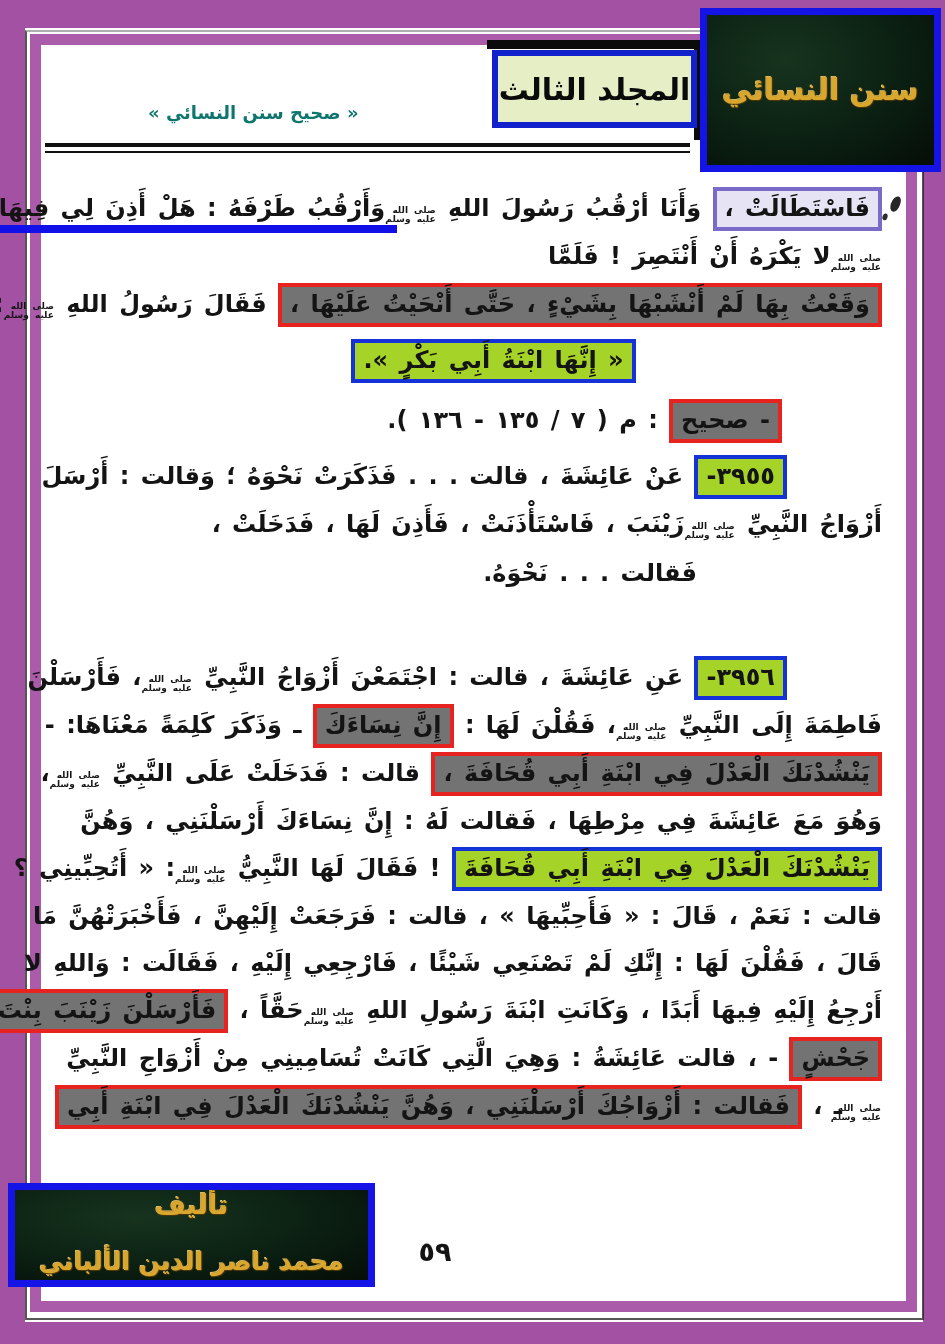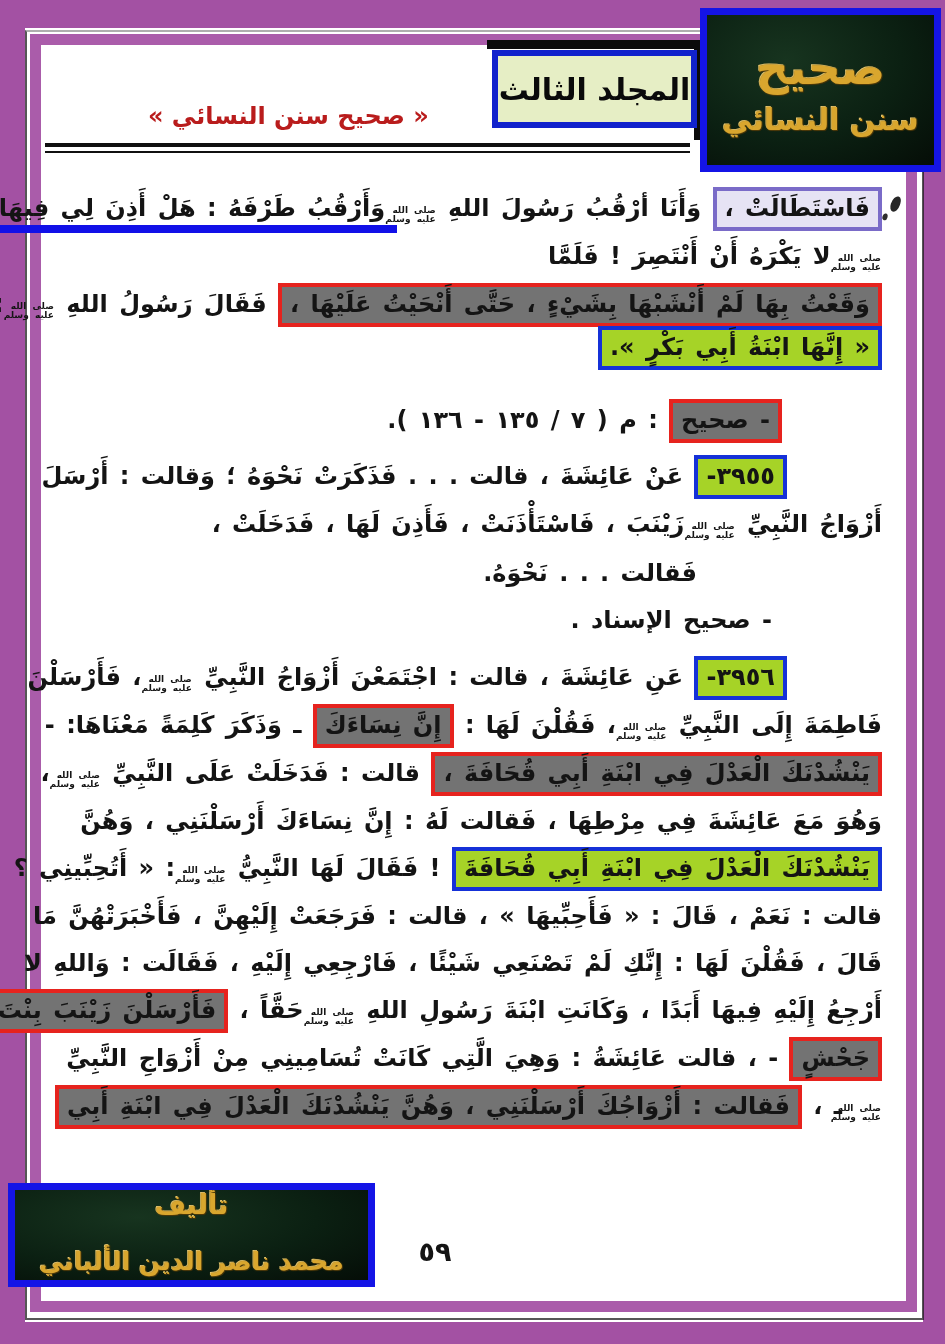--- a/index.html
+++ b/index.html
@@ -16,21 +16,21 @@
   
   .black-bar-top{position:absolute;left:487px;top:40px;width:221px;height:9px;background:#0b0b0b;z-index:9;}
   .black-bar-right{position:absolute;left:694px;top:40px;width:11px;height:100px;background:#0b0b0b;z-index:9;}
   .volume-box{
     position:absolute;left:492px;top:50px;width:205px;height:78px;box-sizing:border-box;
     background:#e6eec5;border:6px solid #1122cc;z-index:10;
     display:flex;align-items:center;justify-content:center;
     font-weight:bold;font-size:30px;color:#0a0a0a;
   }
   
-  .running-head{position:absolute;left:148px;top:102px;font-size:24px;font-weight:bold;color:#b91c1c;z-index:8;}
+  .running-head{position:absolute;left:148px;top:102px;font-size:18px;font-weight:bold;color:#0f766e;z-index:8;}
   .head-rule{position:absolute;left:45px;top:143px;width:645px;height:4px;border-top:4px solid #101010;border-bottom:2px solid #101010;z-index:8;}
   
   .cover{position:absolute;box-sizing:border-box;border:7px solid #1414e6;z-index:20;
     background:radial-gradient(ellipse at 35% 30%, #17341f 0%, #0b2012 55%, #050d07 100%);
     display:flex;flex-direction:column;align-items:center;justify-content:center;overflow:hidden;}
   .cover .gold{color:#d9a62e;font-weight:bold;
     text-shadow:0 0 2px #7a5a10,1px 1px 0 #3a2c08, -1px -1px 0 #f3d37a;}
   .cover-top{left:700px;top:8px;width:241px;height:164px;}
   .cover-top .l1{font-size:46px;line-height:60px;}
   .cover-top .l2{font-size:30px;line-height:44px;letter-spacing:1px;}
@@ -65,34 +65,32 @@
   <div class="black-bar-top"></div>
   <div class="black-bar-right"></div>
   <div class="volume-box">
     <span>المجلد الثالث</span>
   </div>
 
   <div class="running-head">« صحيح سنن النسائي »</div>
   <div class="head-rule"></div>
 
   <div class="cover cover-top">
-    <div class="gold l1">صحيح</div>
     <div class="gold l2">سنن النسائي</div>
   </div>
 
   <div class="body" id="body-lines">
       <div class="line" style="top: 186px;"><span class="hl hl-l">فَاسْتَطَالَتْ ،</span><span> وَأَنَا أرْقُبُ رَسُولَ اللهِ </span><span class="pbuh"><i>صلى الله</i><i>عليه وسلم</i></span><span class="u-blue"> وَأَرْقُبُ طَرْفَهُ : هَلْ أَذِنَ لِي فِيهَا ؟</span></div>
       <div class="line" style="top: 234px;"><span class="pbuh"><i>صلى الله</i><i>عليه وسلم</i></span><span> لا يَكْرَهُ أَنْ أَنْتَصِرَ ! فَلَمَّا</span></div>
       <div class="line" style="top: 282px;"><span class="hl hl-y">وَقَعْتُ بِهَا لَمْ أَنْشَبْهَا بِشَيْءٍ ، حَتَّى أَنْحَيْتُ عَلَيْهَا ،</span><span> فَقَالَ رَسُولُ اللهِ </span><span class="pbuh"><i>صلى الله</i><i>عليه وسلم</i></span><span> :</span></div>
-      <div class="line center" style="top: 325px; text-align: right;"><span class="hl hl-g">« إِنَّهَا ابْنَةُ أَبِي بَكْرٍ ».</span></div>
+      <div class="line center" style="top: 338px;"><span class="hl hl-g">« إِنَّهَا ابْنَةُ أَبِي بَكْرٍ ».</span></div>
       <div class="line" style="top: 398px; right: 100px;"><span class="hl hl-y">- صحيح</span><span> : م ( ٧ / ١٣٥ - ١٣٦ ).</span></div>
       <div class="line" style="top: 454px; right: 95px;"><span class="hl hl-g">٣٩٥٥-</span><span> عَنْ عَائِشَةَ ، قالت . . . فَذَكَرَتْ نَحْوَهُ ؛ وَقالت : أَرْسَلَ</span></div>
       <div class="line" style="top: 502px;"><span>أَزْوَاجُ النَّبِيِّ </span><span class="pbuh"><i>صلى الله</i><i>عليه وسلم</i></span><span> زَيْنَبَ ، فَاسْتَأْذَنَتْ ، فَأَذِنَ لَهَا ، فَدَخَلَتْ ،</span></div>
       <div class="line" style="top: 551px; right: 185px;"><span>فَقالت . . . نَحْوَهُ.</span></div>
-      <div class="line" style="top: 598px; right: 110px;"><span>- صحيح الإسناد .</span></div>
       <div class="line" style="top: 655px; right: 95px;"><span class="hl hl-g">٣٩٥٦-</span><span> عَنِ عَائِشَةَ ، قالت : اجْتَمَعْنَ أَزْوَاجُ النَّبِيِّ </span><span class="pbuh"><i>صلى الله</i><i>عليه وسلم</i></span><span> ، فَأَرْسَلْنَ</span></div>
       <div class="line" style="top: 703px;"><span>فَاطِمَةَ إِلَى النَّبِيِّ </span><span class="pbuh"><i>صلى الله</i><i>عليه وسلم</i></span><span> ، فَقُلْنَ لَهَا : </span><span class="hl hl-y">إِنَّ نِسَاءَكَ</span><span> ـ وَذَكَرَ كَلِمَةً مَعْنَاهَا: -</span></div>
       <div class="line" style="top: 751px;"><span class="hl hl-y">يَنْشُدْنَكَ الْعَدْلَ فِي ابْنَةِ أَبِي قُحَافَةَ ،</span><span> قالت : فَدَخَلَتْ عَلَى النَّبِيِّ </span><span class="pbuh"><i>صلى الله</i><i>عليه وسلم</i></span><span> ،</span></div>
       <div class="line" style="top: 799px;"><span>وَهُوَ مَعَ عَائِشَةَ فِي مِرْطِهَا ، فَقالت لَهُ : إِنَّ نِسَاءَكَ أَرْسَلْنَنِي ، وَهُنَّ</span></div>
       <div class="line" style="top: 846px;"><span class="hl hl-g">يَنْشُدْنَكَ الْعَدْلَ فِي ابْنَةِ أَبِي قُحَافَةَ</span><span> ! فَقَالَ لَهَا النَّبِيُّ </span><span class="pbuh"><i>صلى الله</i><i>عليه وسلم</i></span><span> : « أَتُحِبِّينِي ؟ » ،</span></div>
       <div class="line" style="top: 894px;"><span>قالت : نَعَمْ ، قَالَ : « فَأَحِبِّيهَا » ، قالت : فَرَجَعَتْ إِلَيْهِنَّ ، فَأَخْبَرَتْهُنَّ مَا</span></div>
       <div class="line" style="top: 941px;"><span>قَالَ ، فَقُلْنَ لَهَا : إِنَّكِ لَمْ تَصْنَعِي شَيْئًا ، فَارْجِعِي إِلَيْهِ ، فَقَالَت : وَاللهِ لا</span></div>
       <div class="line" style="top: 988px;"><span>أَرْجِعُ إِلَيْهِ فِيهَا أَبَدًا ، وَكَانَتِ ابْنَةَ رَسُولِ اللهِ </span><span class="pbuh"><i>صلى الله</i><i>عليه وسلم</i></span><span> حَقَّاً ، </span><span class="hl hl-y">فَأَرْسَلْنَ زَيْنَبَ بِنْتَ</span></div>
       <div class="line" style="top: 1036px;"><span class="hl hl-y">جَحْشٍ</span><span> - ، قالت عَائِشَةُ : وَهِيَ الَّتِي كَانَتْ تُسَامِينِي مِنْ أَزْوَاجِ النَّبِيِّ</span></div>
       <div class="line" style="top: 1084px;"><span class="pbuh"><i>صلى الله</i><i>عليه وسلم</i></span><span>ـ ، </span><span class="hl hl-y">فَقالت : أَزْوَاجُكَ أَرْسَلْنَنِي ، وَهُنَّ يَنْشُدْنَكَ الْعَدْلَ فِي ابْنَةِ أَبِي</span></div>

